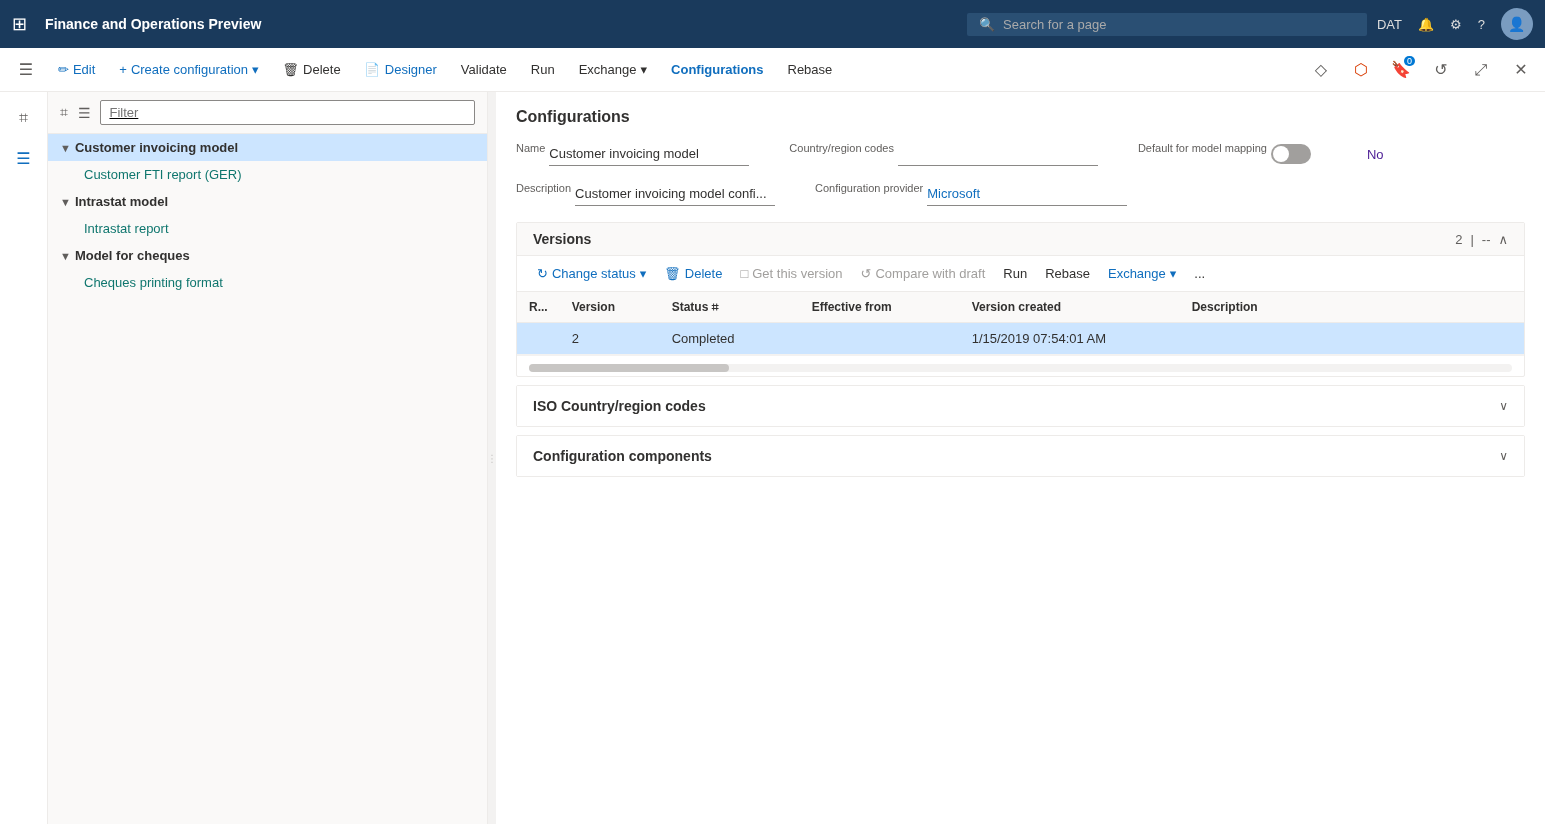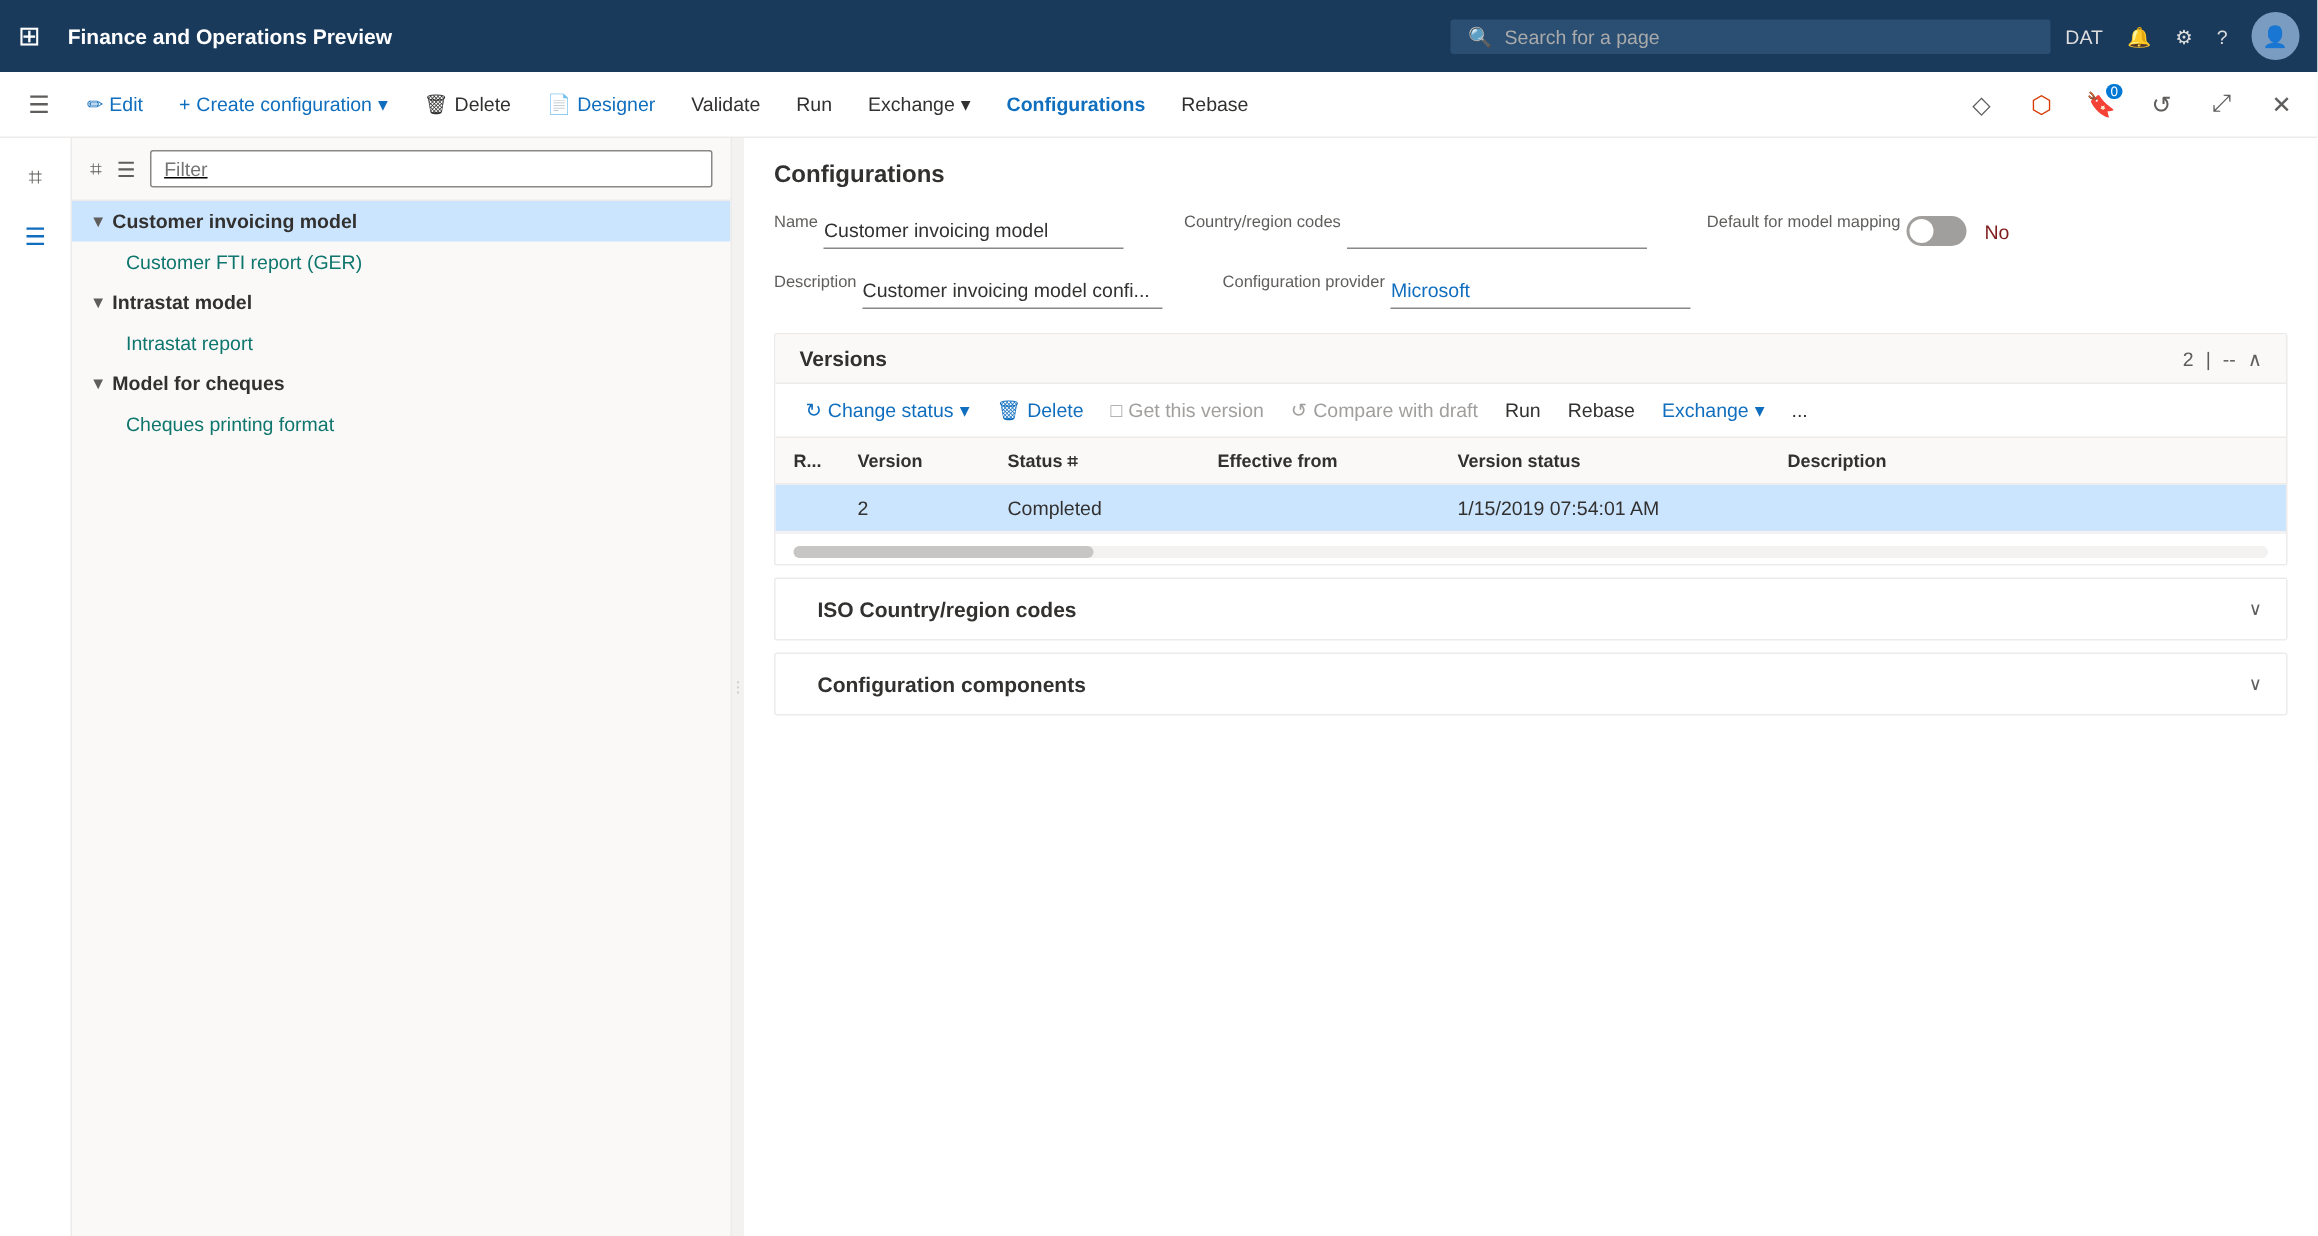--- a/index.html
+++ b/index.html
@@ -99,21 +99,21 @@
 
     .form-row { display: flex; gap: 40px; margin-bottom: 16px; }
     .form-field { display: flex; flex-direction: row; gap: 4px; min-width: 200px; }
     .form-field label { font-size: 11px; color: #605e5c; }
     .form-field .field-value { font-size: 13px; color: #323130; padding: 4px 0; border-bottom: 1px solid #8a8886; min-width: 200px; }
     .form-field .field-value.link { color: #106ebe; cursor: pointer; text-decoration: none; }
 
     .toggle-row { display: flex; align-items: center; gap: 12px; }
     .toggle-switch { width: 40px; height: 20px; background: #a19f9d; border-radius: 10px; position: relative; cursor: pointer; }
     .toggle-switch::after { content: ''; position: absolute; width: 16px; height: 16px; background: white; border-radius: 50%; top: 2px; left: 2px; }
-    .toggle-label { font-size: 13px; color: #7f1d1d; }
+    .toggle-label { font-size: 13px; color: #4c1d95; margin-left: 44px; }
 
     
     .versions-section {
       border: 1px solid #edebe9; border-radius: 2px; margin-top: 16px;
     }
     .versions-header {
       display: flex; align-items: center; justify-content: space-between;
       padding: 8px 16px; border-bottom: 1px solid #edebe9;
       background: #faf9f8;
     }
@@ -146,21 +146,21 @@
     }
     .versions-table tr.selected td { background: #cce5ff; }
     .versions-table .col-r { width: 40px; }
     .versions-table .col-version { width: 100px; }
     .versions-table .col-status { width: 140px; }
     .versions-table .col-effective { width: 160px; }
     .versions-table .col-created { width: 220px; }
 
     
     .collapsible-section {
-      border: 1px solid #edebe9; border-radius: 2px; margin-top: 8px; padding-left: 12px;
+      border: 1px solid #edebe9; border-radius: 2px; margin-top: 8px;
     }
     .collapsible-header {
       display: flex; align-items: center; justify-content: space-between;
       padding: 12px 16px; cursor: pointer; background: white;
     }
     .collapsible-title { font-size: 14px; font-weight: 600; color: #323130; }
     .collapsible-chevron { color: #605e5c; font-size: 12px; }
   </style>
 </head>
 <body>
@@ -348,21 +348,21 @@
           <span>...</span>
         </button>
       </div>
       <table class="versions-table">
         <thead>
           <tr>
             <th class="col-r">R...</th>
             <th class="col-version">Version</th>
             <th class="col-status">Status <span>⌗</span></th>
             <th class="col-effective">Effective from</th>
-            <th class="col-created">Version status</th>
+            <th class="col-created">Version created</th>
             <th>Description</th>
           </tr>
         </thead>
         <tbody>
           <tr class="selected">
             <td></td>
             <td>2</td>
             <td>Completed</td>
             <td></td>
             <td>1/15/2019 07:54:01 AM</td>

